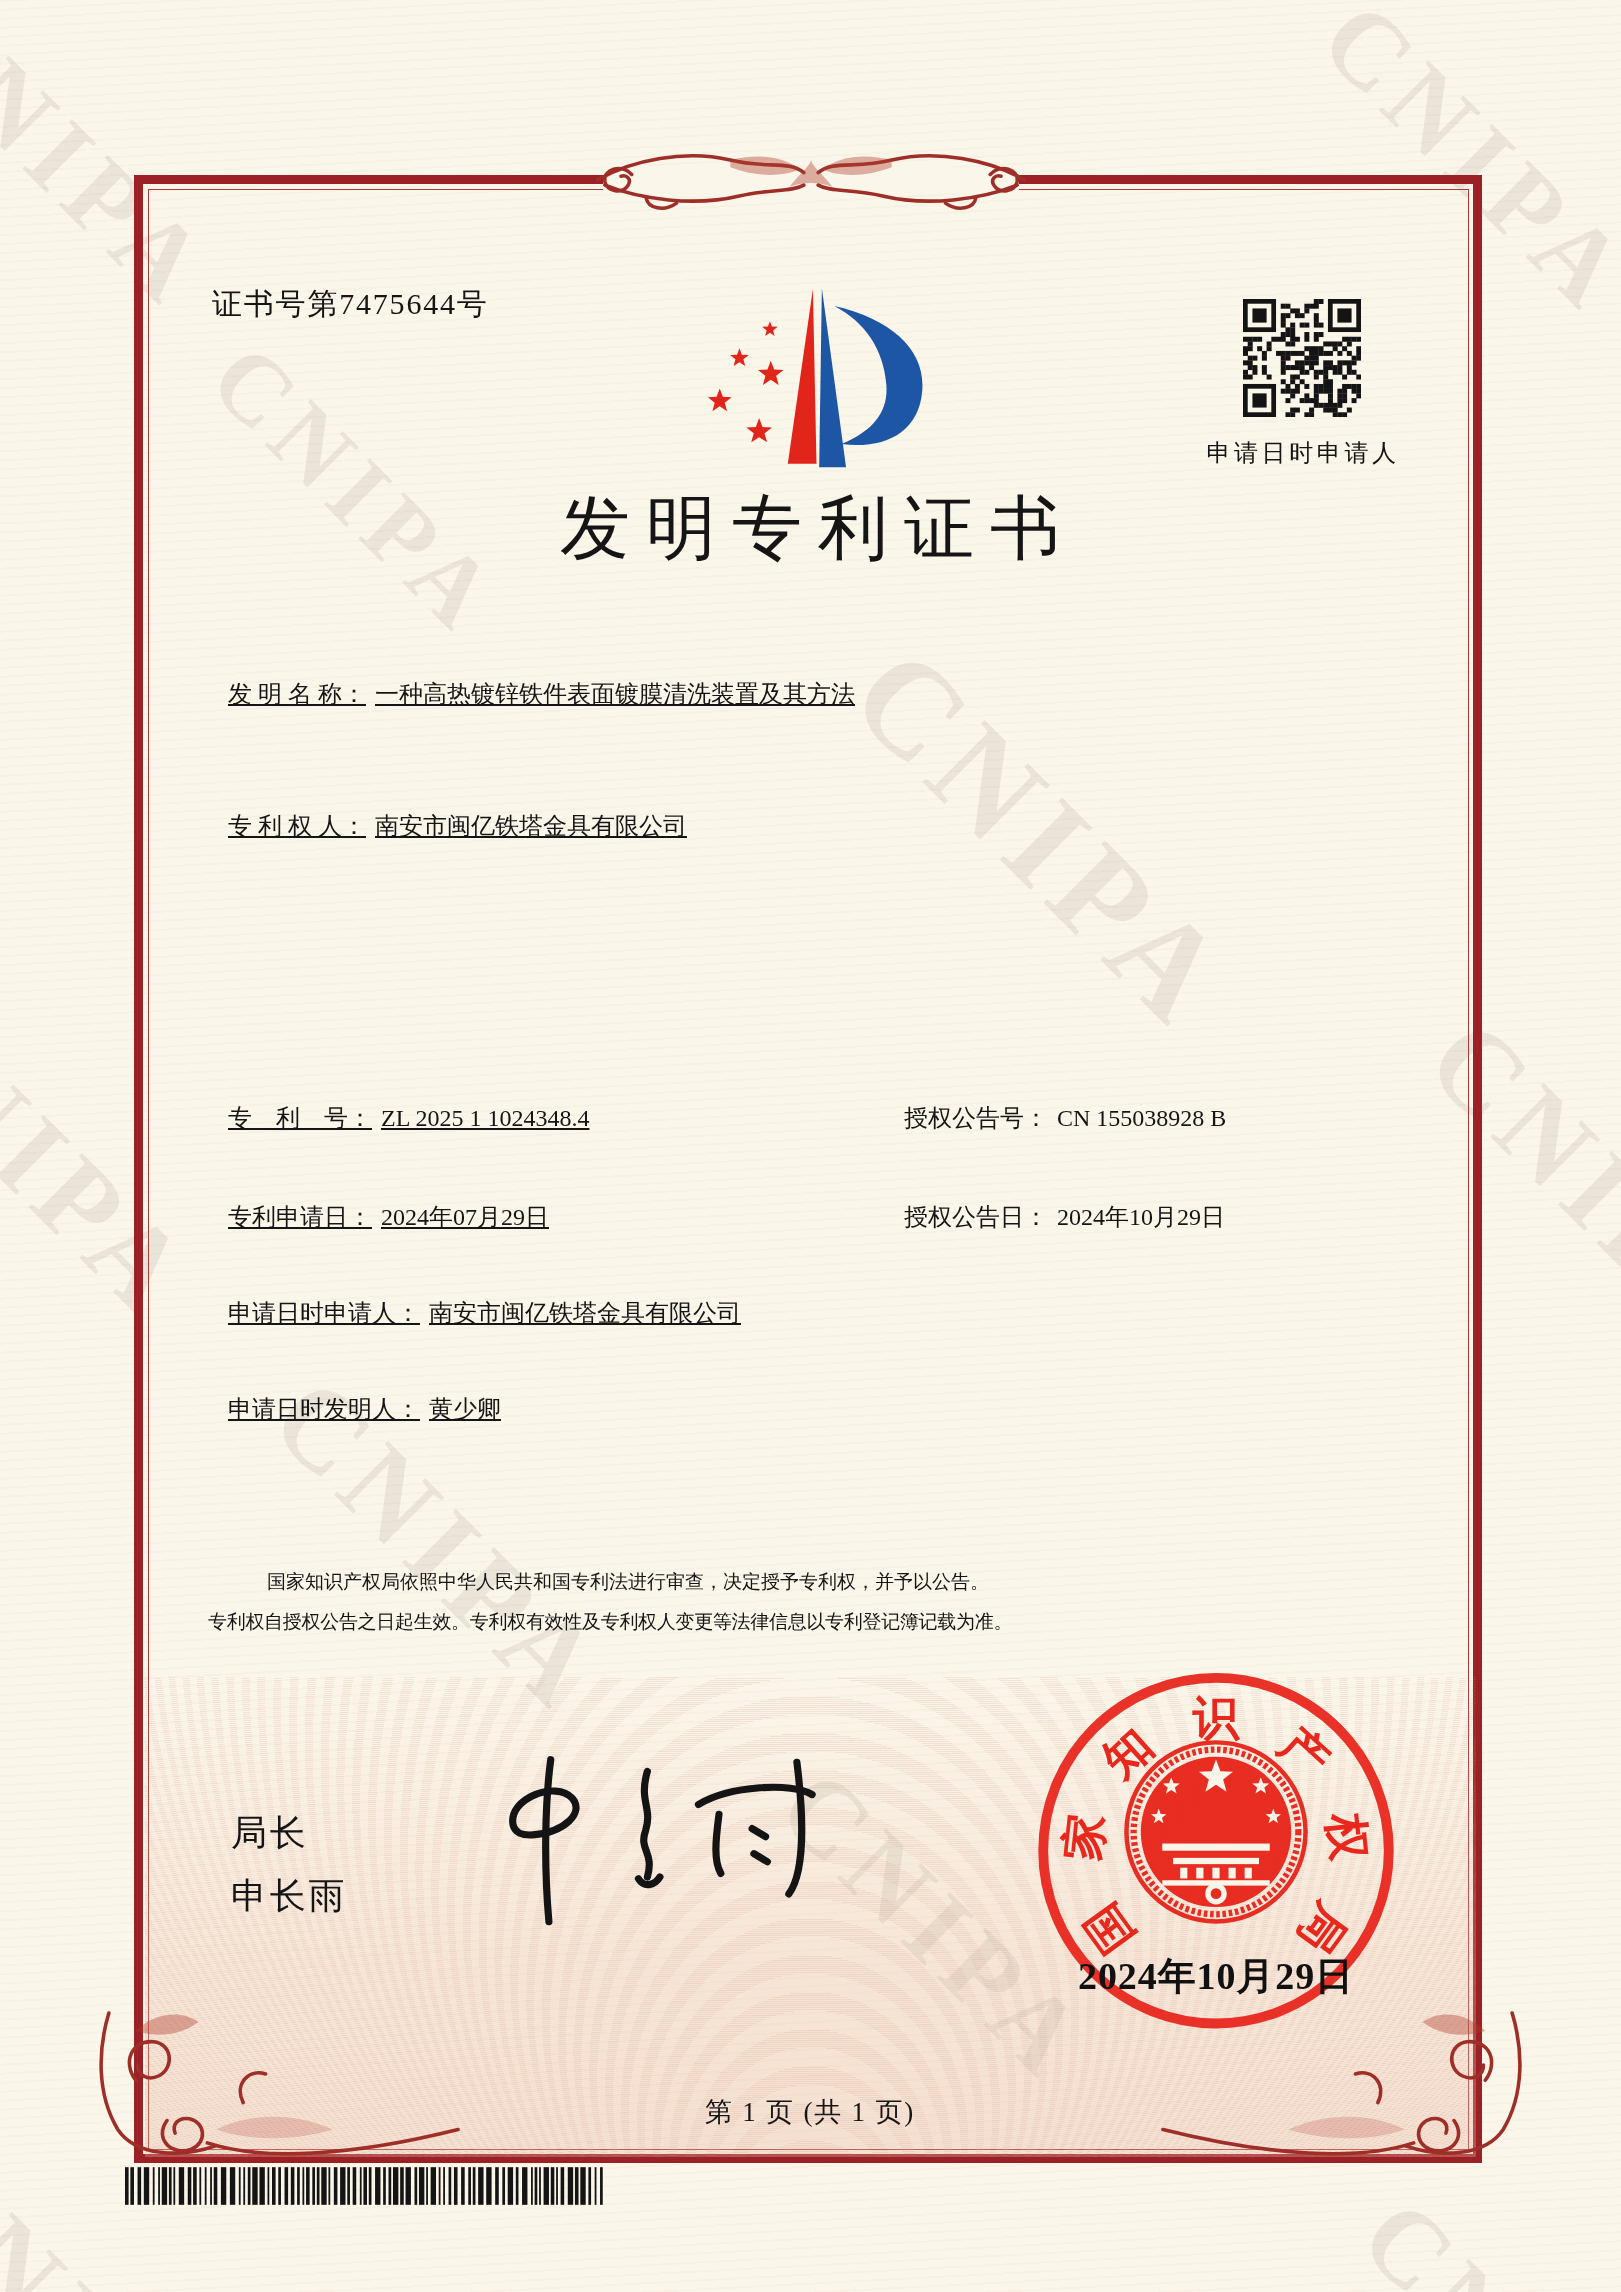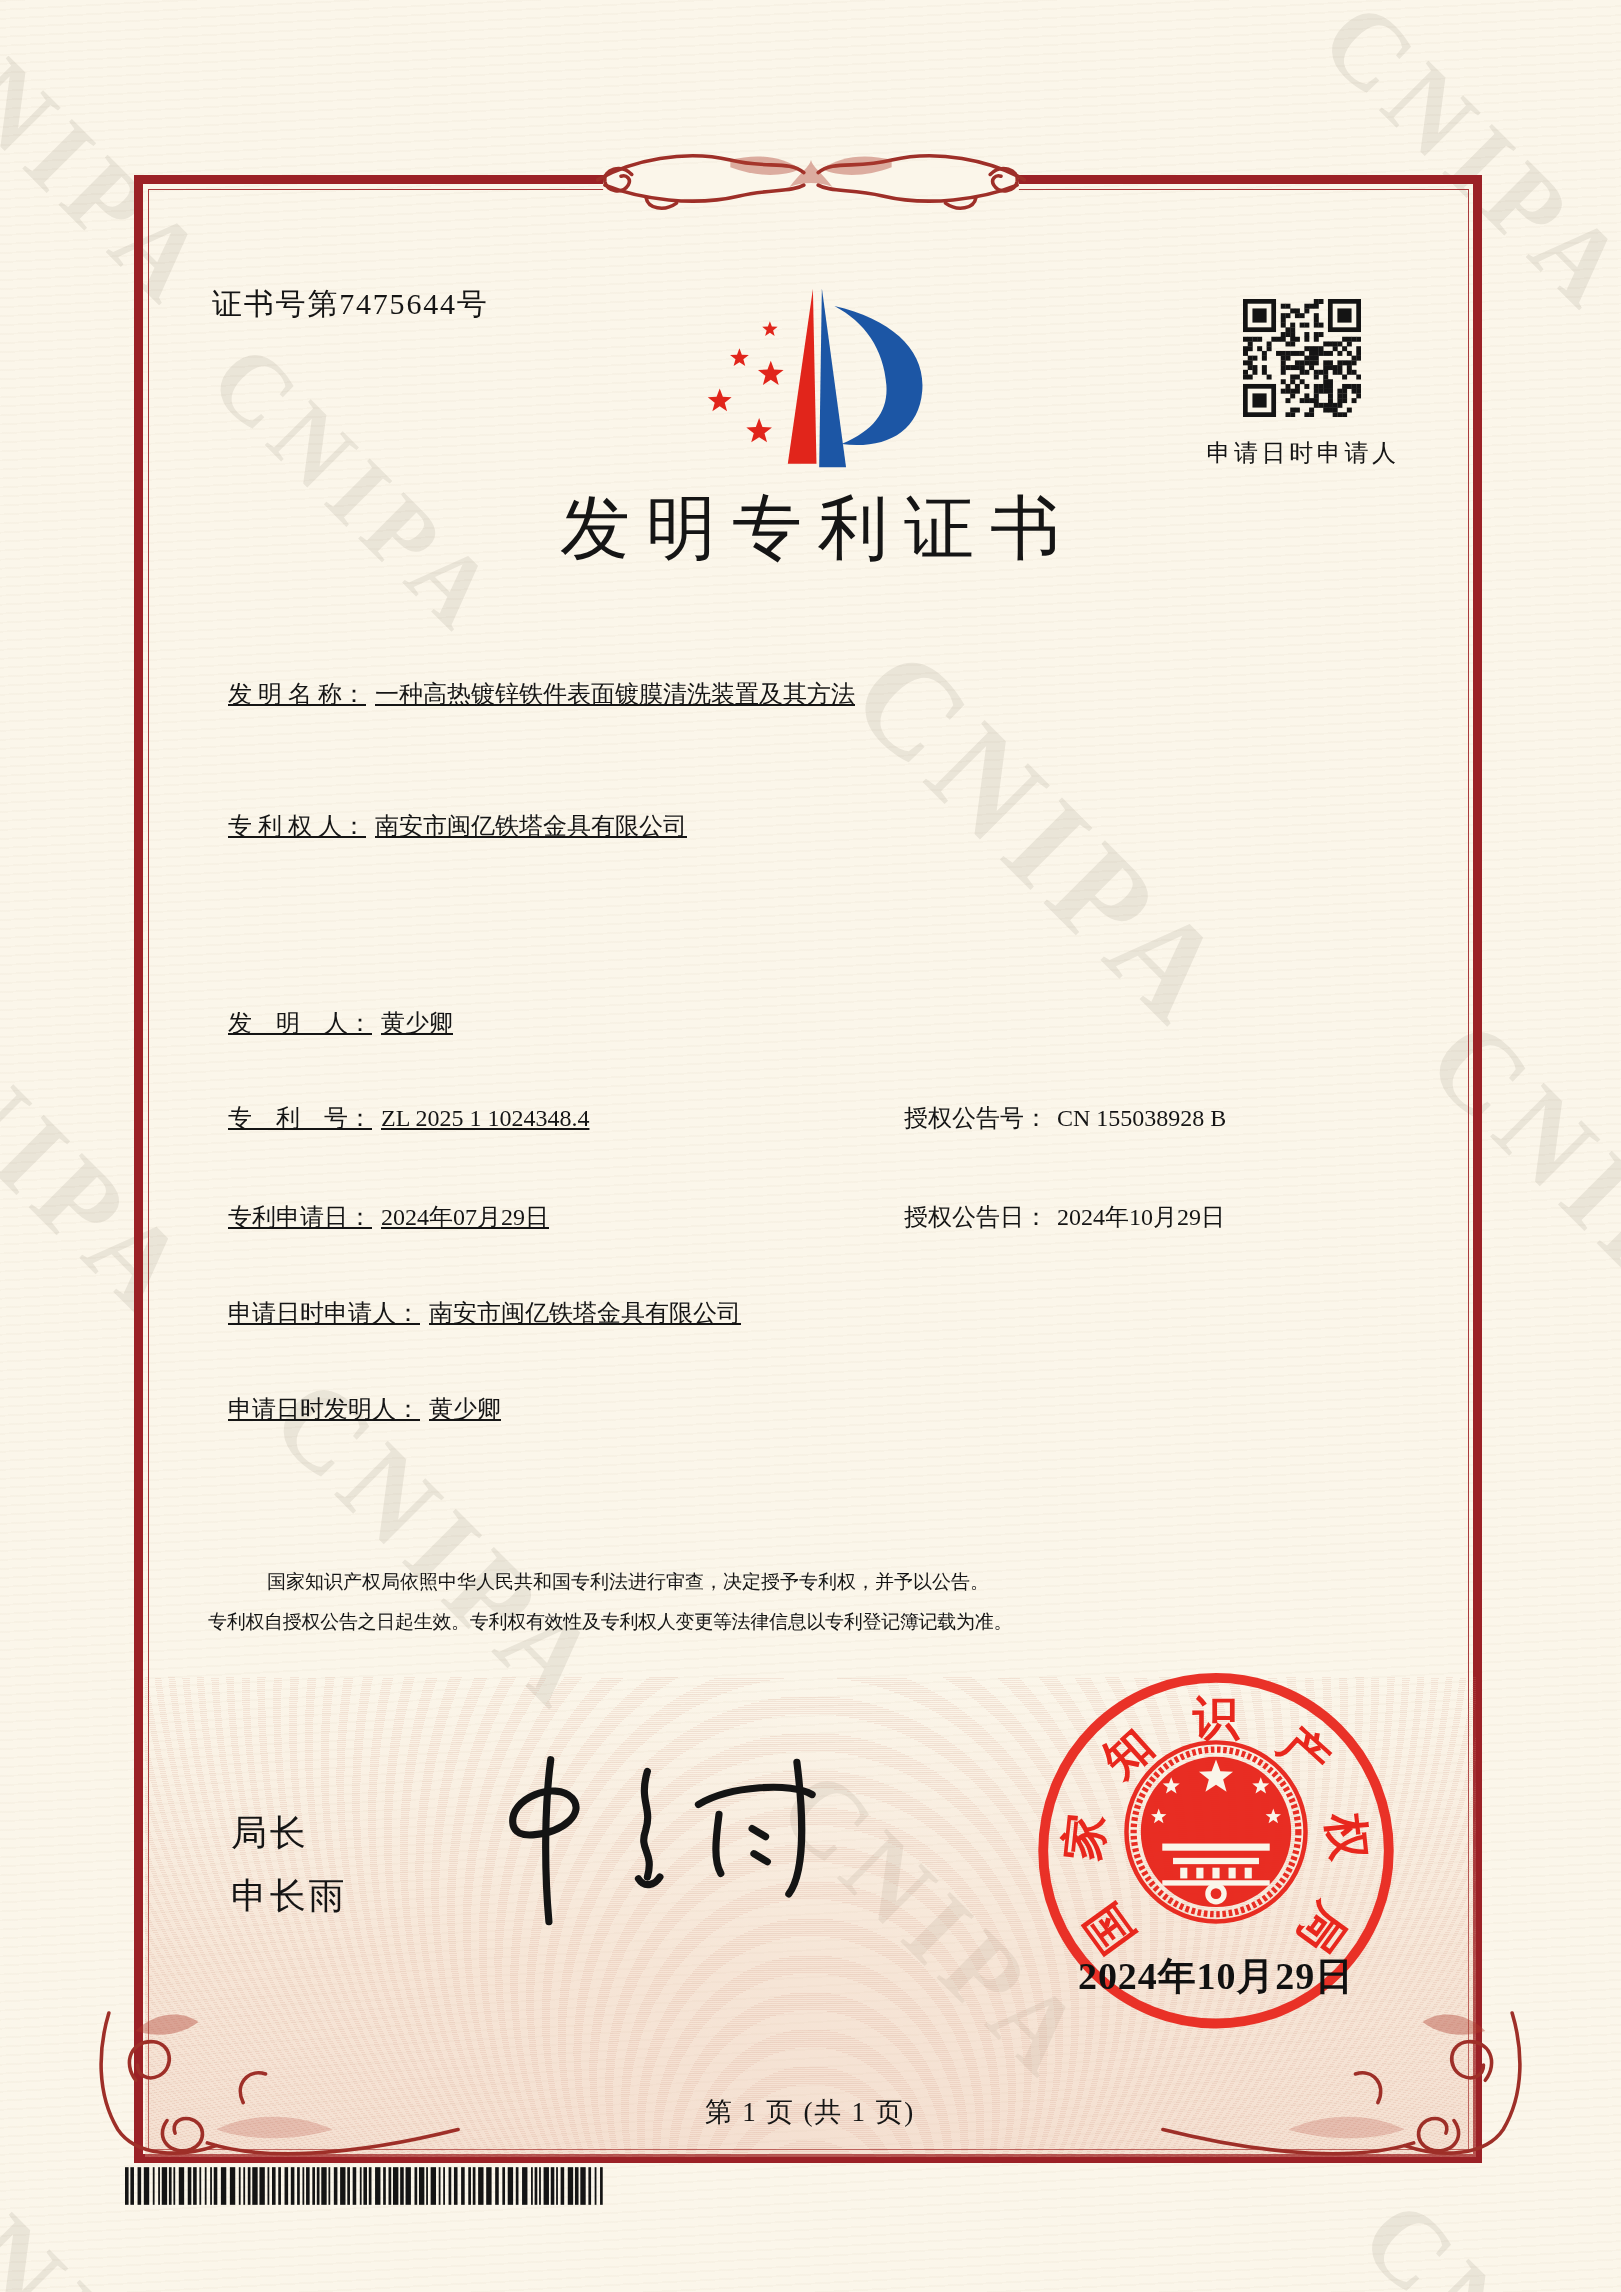--- a/index.html
+++ b/index.html
@@ -351,23 +351,20 @@
   <div class="qr-label">申请日时申请人</div>
 
   <h1 class="title" style="margin:0;">发明专利证书</h1>
 
   <div class="row" style="top:674px;">
     <span class="lab">发 明 名 称：</span><span class="val">一种高热镀锌铁件表面镀膜清洗装置及其方法</span>
   </div>
   <div class="row" style="top:806px;">
     <span class="lab">专 利 权 人：</span><span class="val">南安市闽亿铁塔金具有限公司</span>
   </div>
-  <div class="row" style="top:1003px;">
-    <span class="lab">发　明　人：</span><span class="val">黄少卿</span>
-  </div>
   <div class="row" style="top:1098px;">
     <span class="lab">专　利　号：</span><span class="val">ZL 2025 1 1024348.4</span>
     <span class="col2">
       <span class="lab">授权公告号：</span><span class="val">CN 155038928 B</span>
     </span>
   </div>
   <div class="row" style="top:1197px;">
     <span class="lab">专利申请日：</span><span class="val">2024年07月29日</span>
     <span class="col2">
       <span class="lab">授权公告日：</span><span class="val">2024年10月29日</span>

